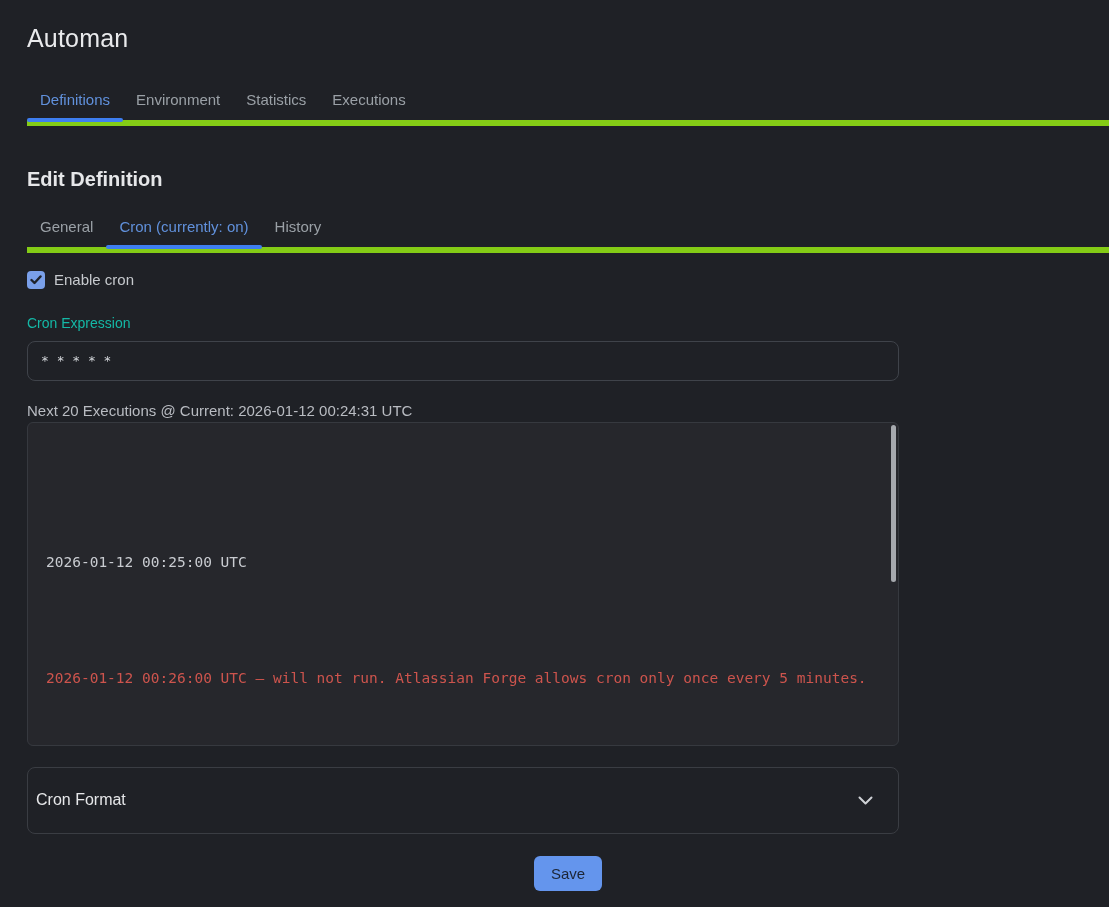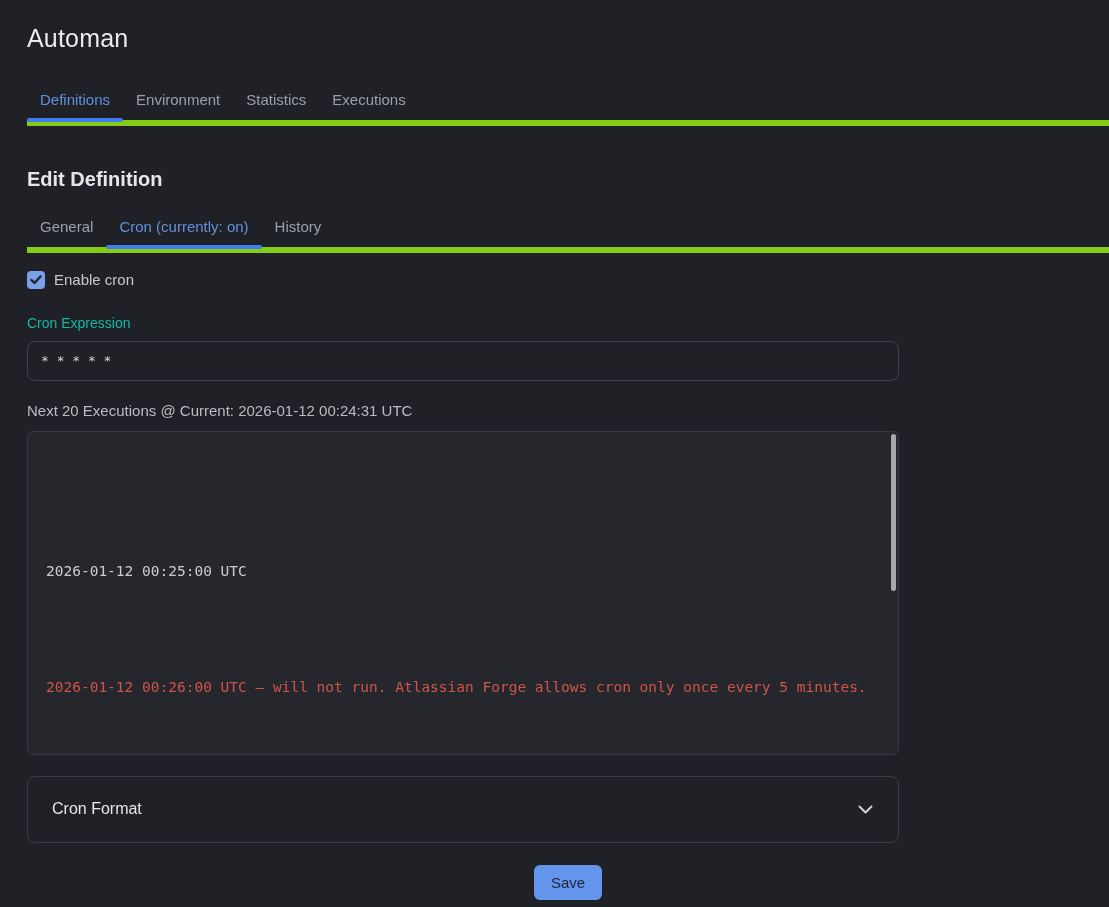--- a/index.html
+++ b/index.html
@@ -68,21 +68,21 @@
     font-size:13px; color:#d5d8dc;
     outline:none;
   }
   .next-label {
     margin:21px 0 0 27px;
     font-size:15px; color:#b9bcc2; line-height:17px;
   }
   
   .console {
     position:relative;
-    margin:12px 0 0 27px;
+    margin:3px 0 0 27px;
     width:872px; height:324px;
     background:#26272c;
     border:1px solid #36393f; border-radius:6px;
     overflow:hidden;
   }
   .console-lines {
     padding:9px 18px;
     font-family:"DejaVu Sans Mono", monospace;
     font-size:14.5px; line-height:29px;
     white-space:pre;
@@ -94,21 +94,21 @@
     width:5px; height:157px;
     background:#a6a9ae; border-radius:3px;
   }
   
   .accordion {
     margin:21px 0 0 27px;
     width:872px; height:67px;
     border:1px solid #3a3d43; border-radius:8px;
     background:transparent;
     display:flex; align-items:center; justify-content:space-between;
-    padding:0 25px 0 24px;
+    padding:0 25px 0 8px;
     cursor:pointer;
   }
   .accordion-label { font-size:16px; color:#e6e7e9; }
   .chevron { display:block; }
   
   .actions {
     margin:22px 0 0 27px;
     display:flex; align-items:center; gap:21px;flex-direction:column;
   }
   .btn-save {

